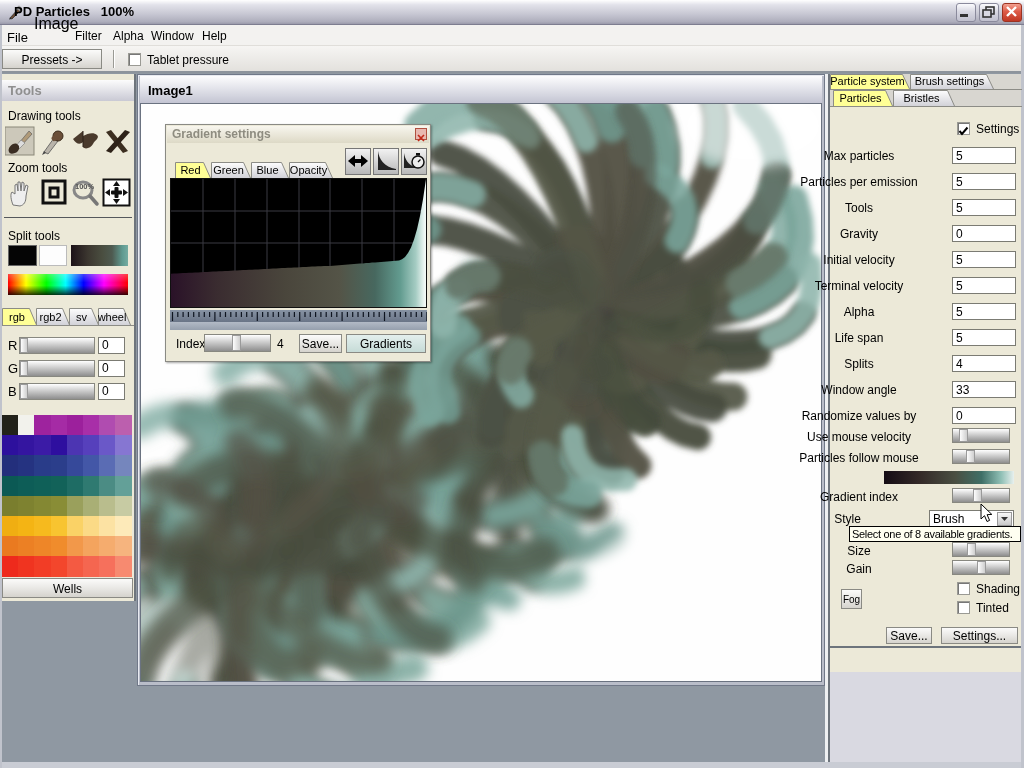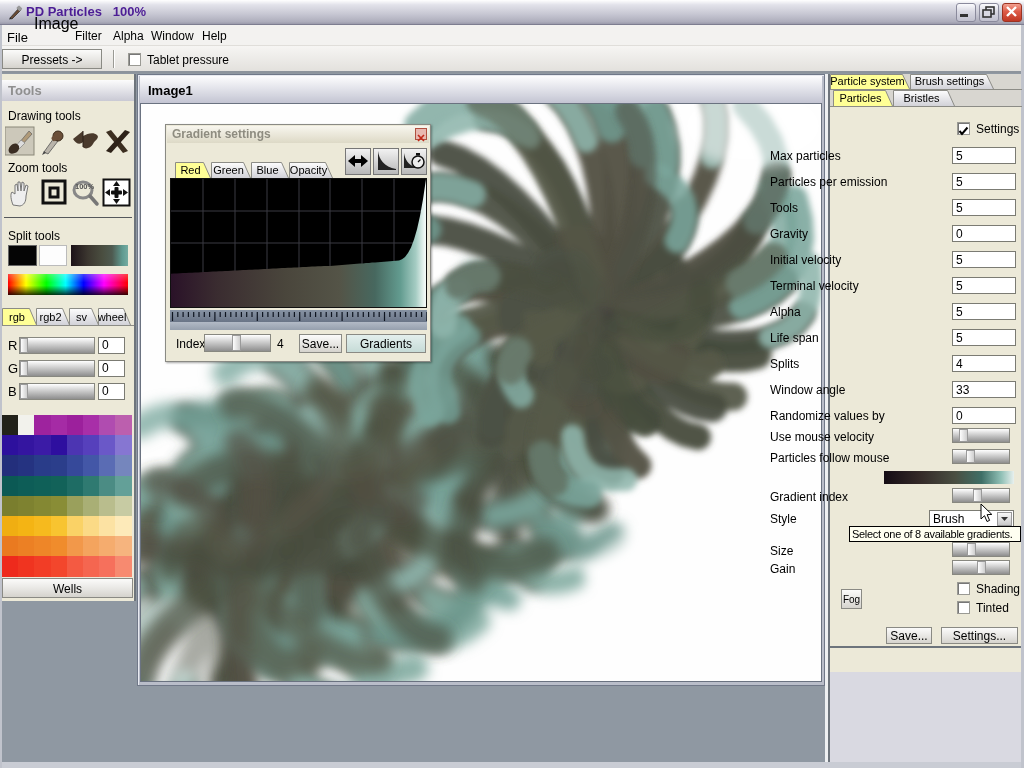--- a/index.html
+++ b/index.html
@@ -1,34 +1,34 @@
 <!DOCTYPE html>
 <html><head><meta charset="utf-8"><style>
 *{margin:0;padding:0;box-sizing:border-box}
 html,body{width:1024px;height:768px;overflow:hidden}
 body{font-family:"Liberation Sans",sans-serif;background:#8f98a2;position:relative}
 .abs{position:absolute}
 .titlebar{left:0;top:0;width:1024px;height:25px;
  background:linear-gradient(#ffffff,#e2e2ea 20%,#c6c6d2 60%,#aeaebc 90%,#9a9aaa);
  border-bottom:1px solid #7d7d90}
-.titletext{left:26px;top:4px;font-size:13px;font-weight:bold;color:#4c1d95}
+.titletext{left:14px;top:4px;font-size:13px;font-weight:bold;color:#000000}
 .tbtn{top:3px;width:20px;height:19px;border-radius:3px;border:1px solid #8a8a9c;
  background:linear-gradient(#fbfbfd,#d8d8e2 45%,#c0c0ce);color:#444;font-size:11px;text-align:center}
 .tbtn.close{background:linear-gradient(#f2a090,#dd5b48 45%,#c03824);border-color:#9c3322;color:#fff}
 .menubar{left:0;top:25px;width:1024px;height:21px;background:#f3f2f0;border-bottom:1px solid #e0deda}
 .toolbar{left:0;top:46px;width:1024px;height:27px;background:linear-gradient(#f6f5f3,#e3e1dd);border-bottom:2px solid #8d949c}
 .btn{border:1px solid #8a8a84;background:linear-gradient(#fbfbfa,#e9e8e5 50%,#d5d3cd);
  font-size:12px;color:#000;text-align:center;font-family:"Liberation Sans",sans-serif}
 .panel{background:#ece9d8}
 .phead{background:linear-gradient(#fcfcfc,#c9c9d4);color:#8f8f8f;font-weight:bold;font-size:13px}
 .inp{background:#fff;border:1px solid #7b7b73;font-size:12px;padding-left:3px;color:#000}
 .slider{background:linear-gradient(#ffffff,#8e8e8e);border:1px solid #888880;position:absolute}
 .thumb{position:absolute;top:0;height:100%;width:9px;background:linear-gradient(90deg,#fdfdfd,#cfcfcf);border:1px solid #9a9a9a}
 .cb{position:absolute;width:13px;height:13px;background:#fff;border:1px solid #9a9a94;box-shadow:inset 1px 1px 0 #777}
-.rlabel{position:absolute;font-size:12px;color:#000;text-align:left}
+.rlabel{position:absolute;font-size:12px;color:#000;text-align:center}
 </style></head><body>
 <div class="abs titlebar"></div>
 <svg class="abs" style="left:7px;top:4px" width="17" height="17" viewBox="0 0 17 17">
     <path d="M3 14 L12 4 L14 6 L5 15 Z" fill="#6a4a33" stroke="#333" stroke-width="0.8"></path>
     <path d="M2 15.5 L4.5 15 L3 13.5 Z" fill="#222"></path>
     <rect x="10" y="2" width="5" height="4" rx="1" transform="rotate(45 12 4)" fill="#999"></rect>
   </svg>
 <div class="abs titletext">PD Particles&nbsp;&nbsp;&nbsp;100%</div>
 <div class="abs tbtn" style="left:956px"><svg width="18" height="15" viewBox="0 0 18 15">
       <rect x="3" y="10" width="8" height="3" fill="#333"></rect>

